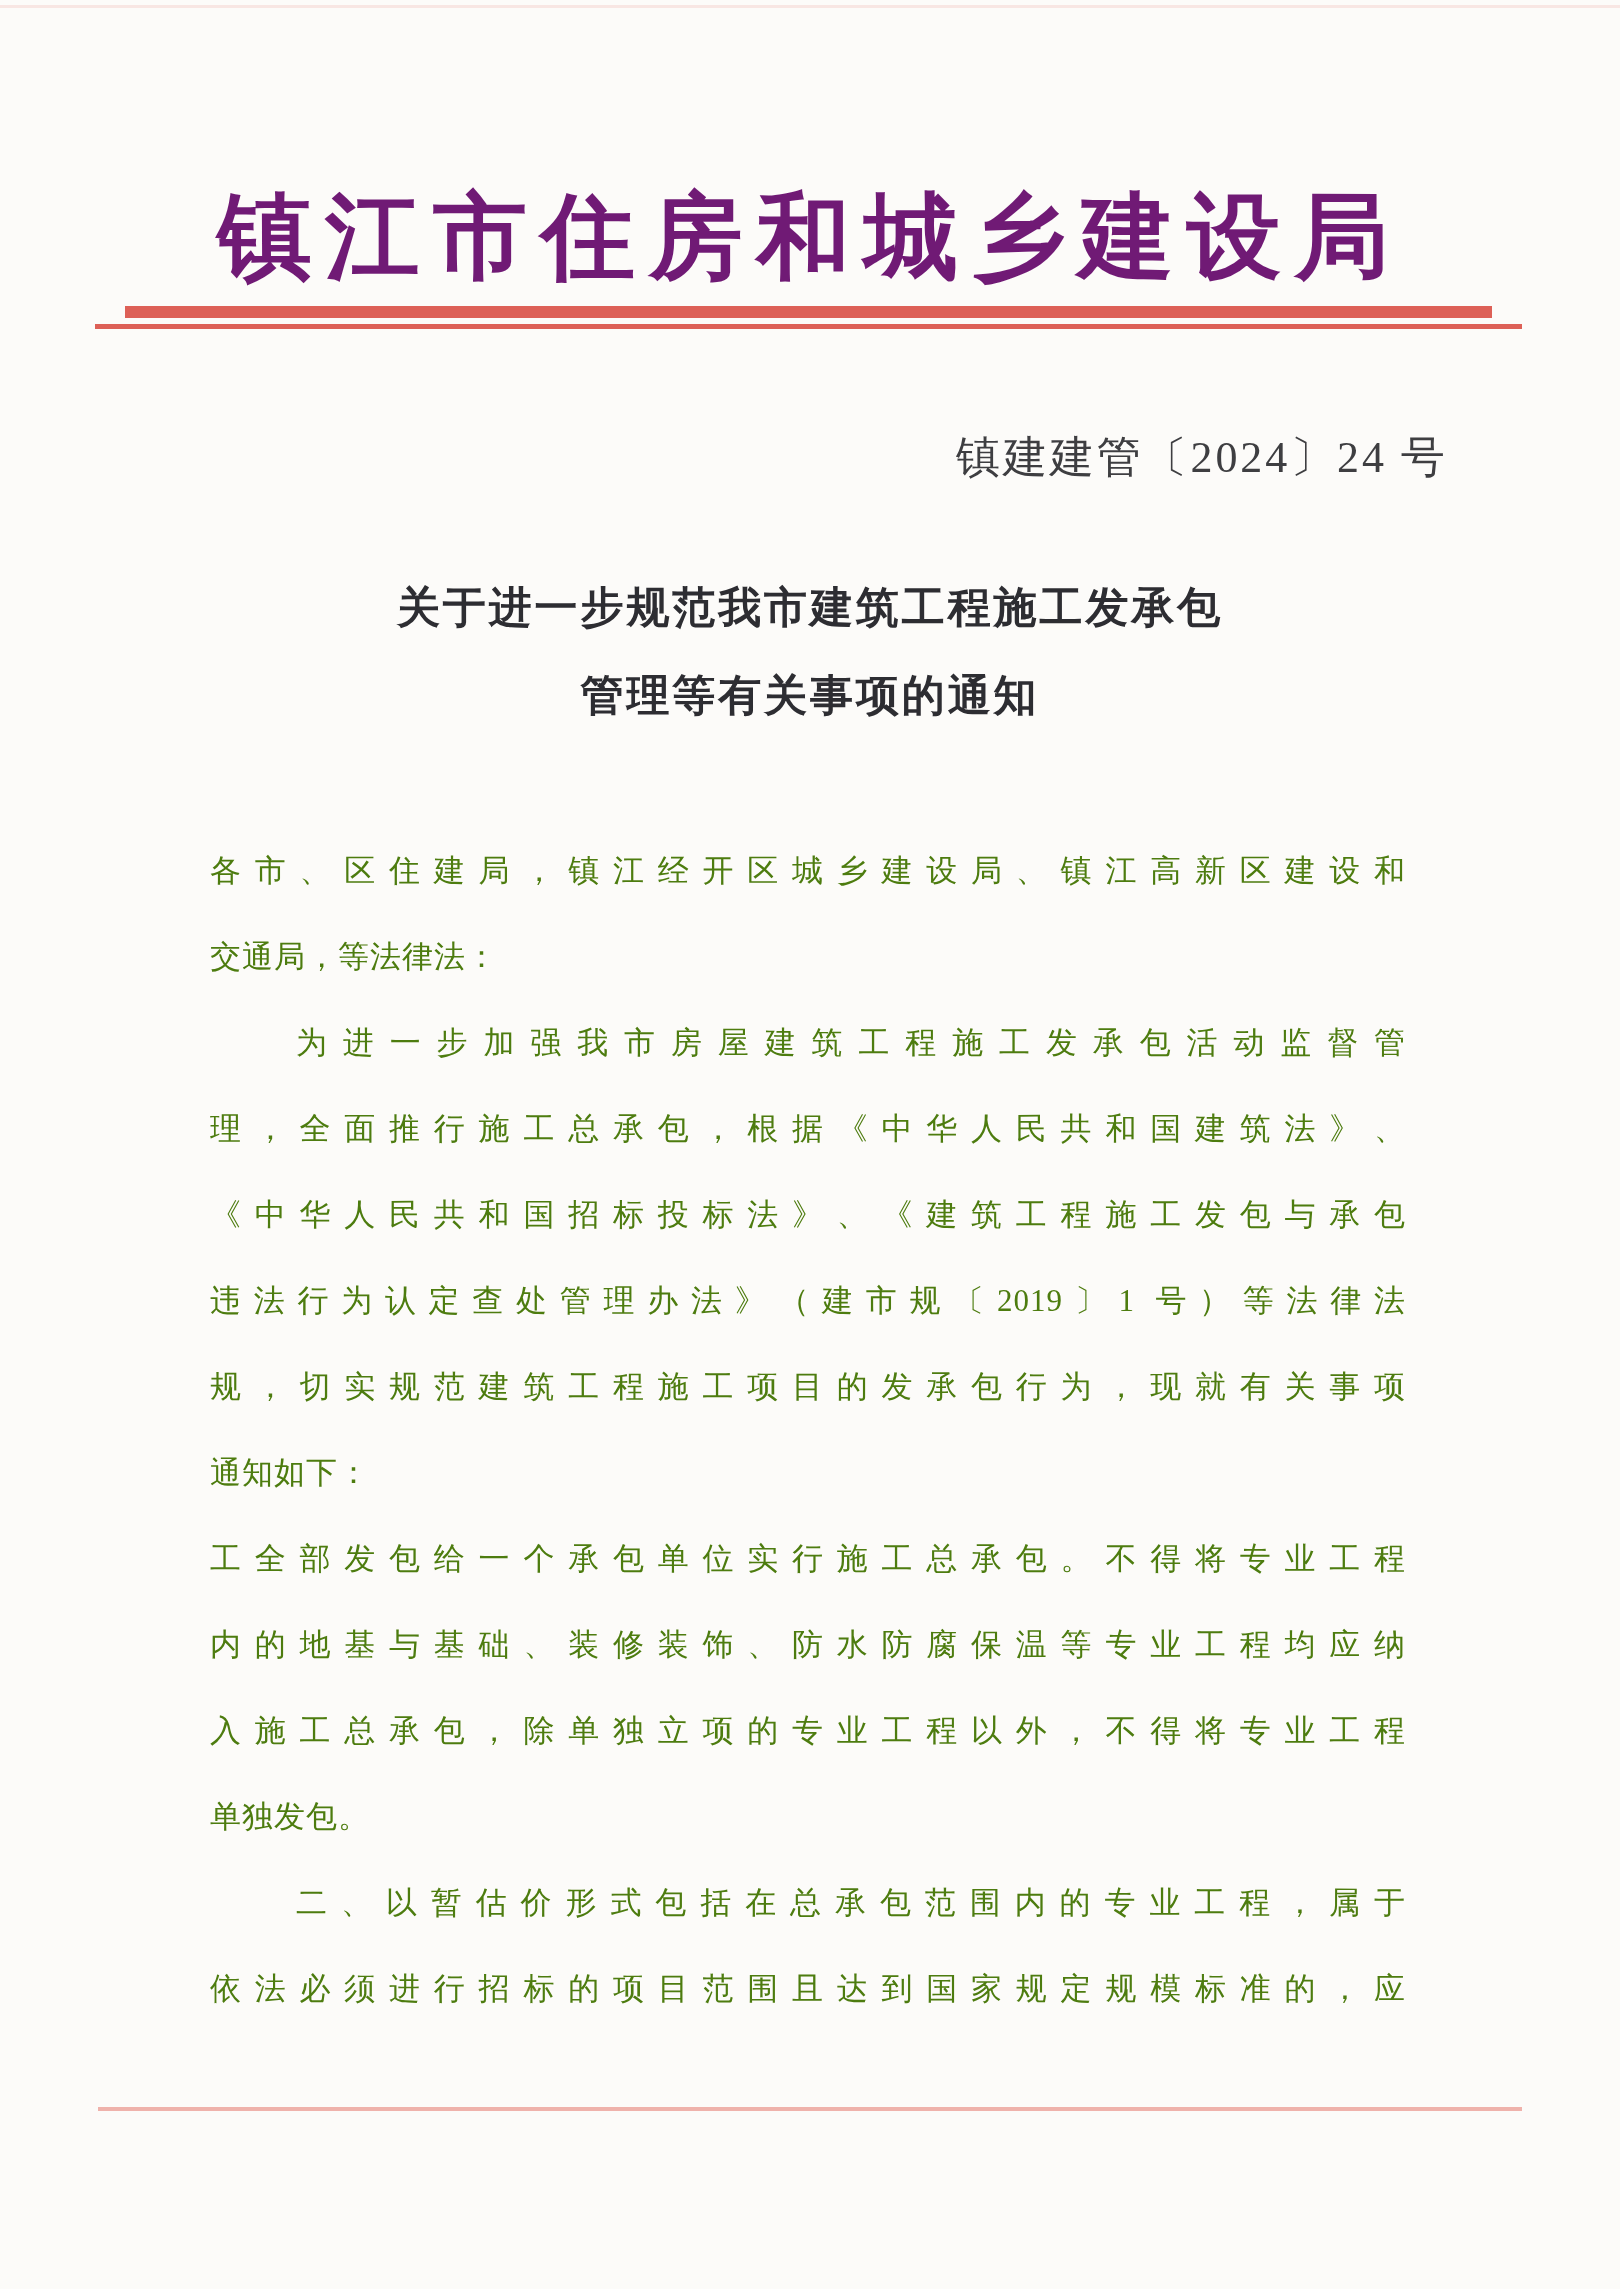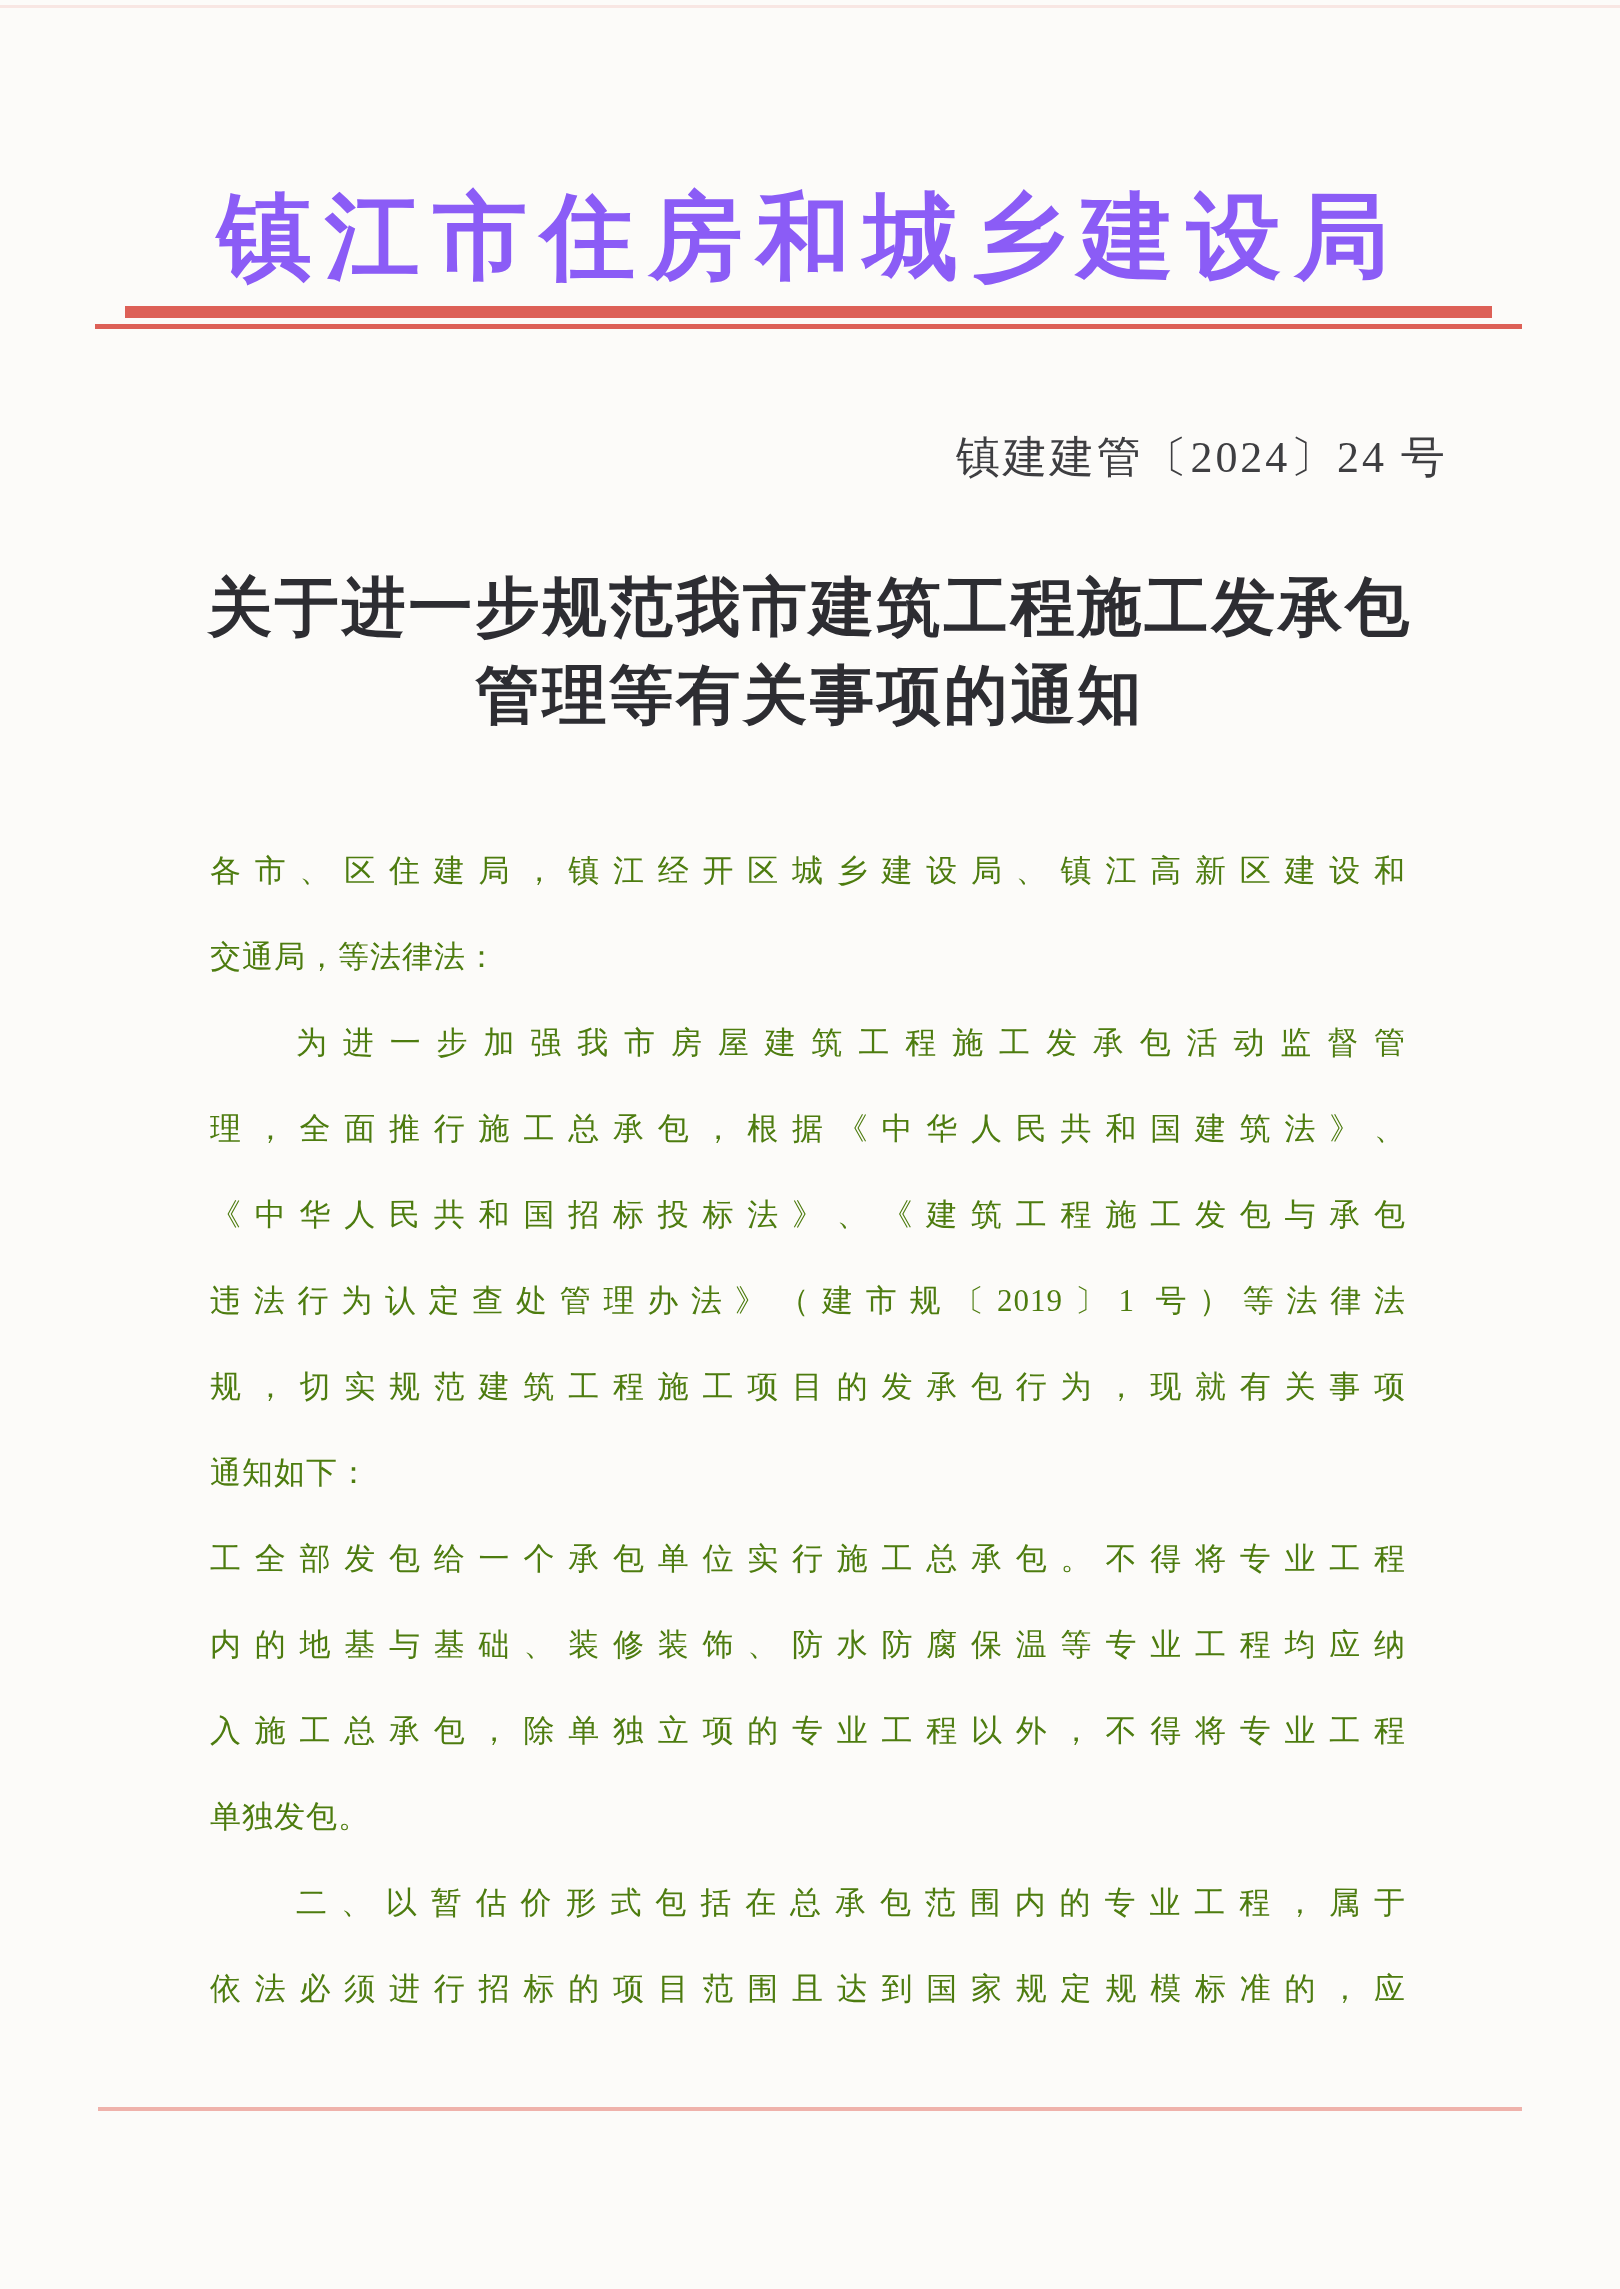--- a/index.html
+++ b/index.html
@@ -15,21 +15,21 @@
     position:absolute; top:4.9px; left:0; width:100%; height:2.9px;
     background:#f2c8c4; opacity:.4;
   }
   .agency {
     position: absolute;
     top: 174px; left: 0; width: 100%;
     text-align: center;
     font-size: 94px;
     font-weight: 700;
     letter-spacing: 13.7px;
-    color: #8b5cf6;
+    color: #701a75;
     white-space: nowrap;
   }
   .rule-thick {
     position: absolute;
     top: 306px; left: 125px;
     width: 1367px; height: 11.8px;
     background: #dd6057;
   }
   .rule-thin {
     position: absolute;
@@ -42,21 +42,21 @@
     top: 428px; left: 956px;
     font-size: 44px;
     letter-spacing: 2.9px;
     color: #3e3e41;
     white-space: nowrap;
   }
   .doc-title {
     position: absolute;
     top: 564px; left: 0; width: 100%;
     text-align: center;
-    font-size: 64px;
+    font-size: 43px;
     line-height: 88px;
     font-weight: 700;
     letter-spacing: 2.9px;
     color: #2d2d32;
   }
   .body-block {
     position: absolute;
     top: 828px; left: 210px;
     width: 1196px;
     font-size: 31px;

